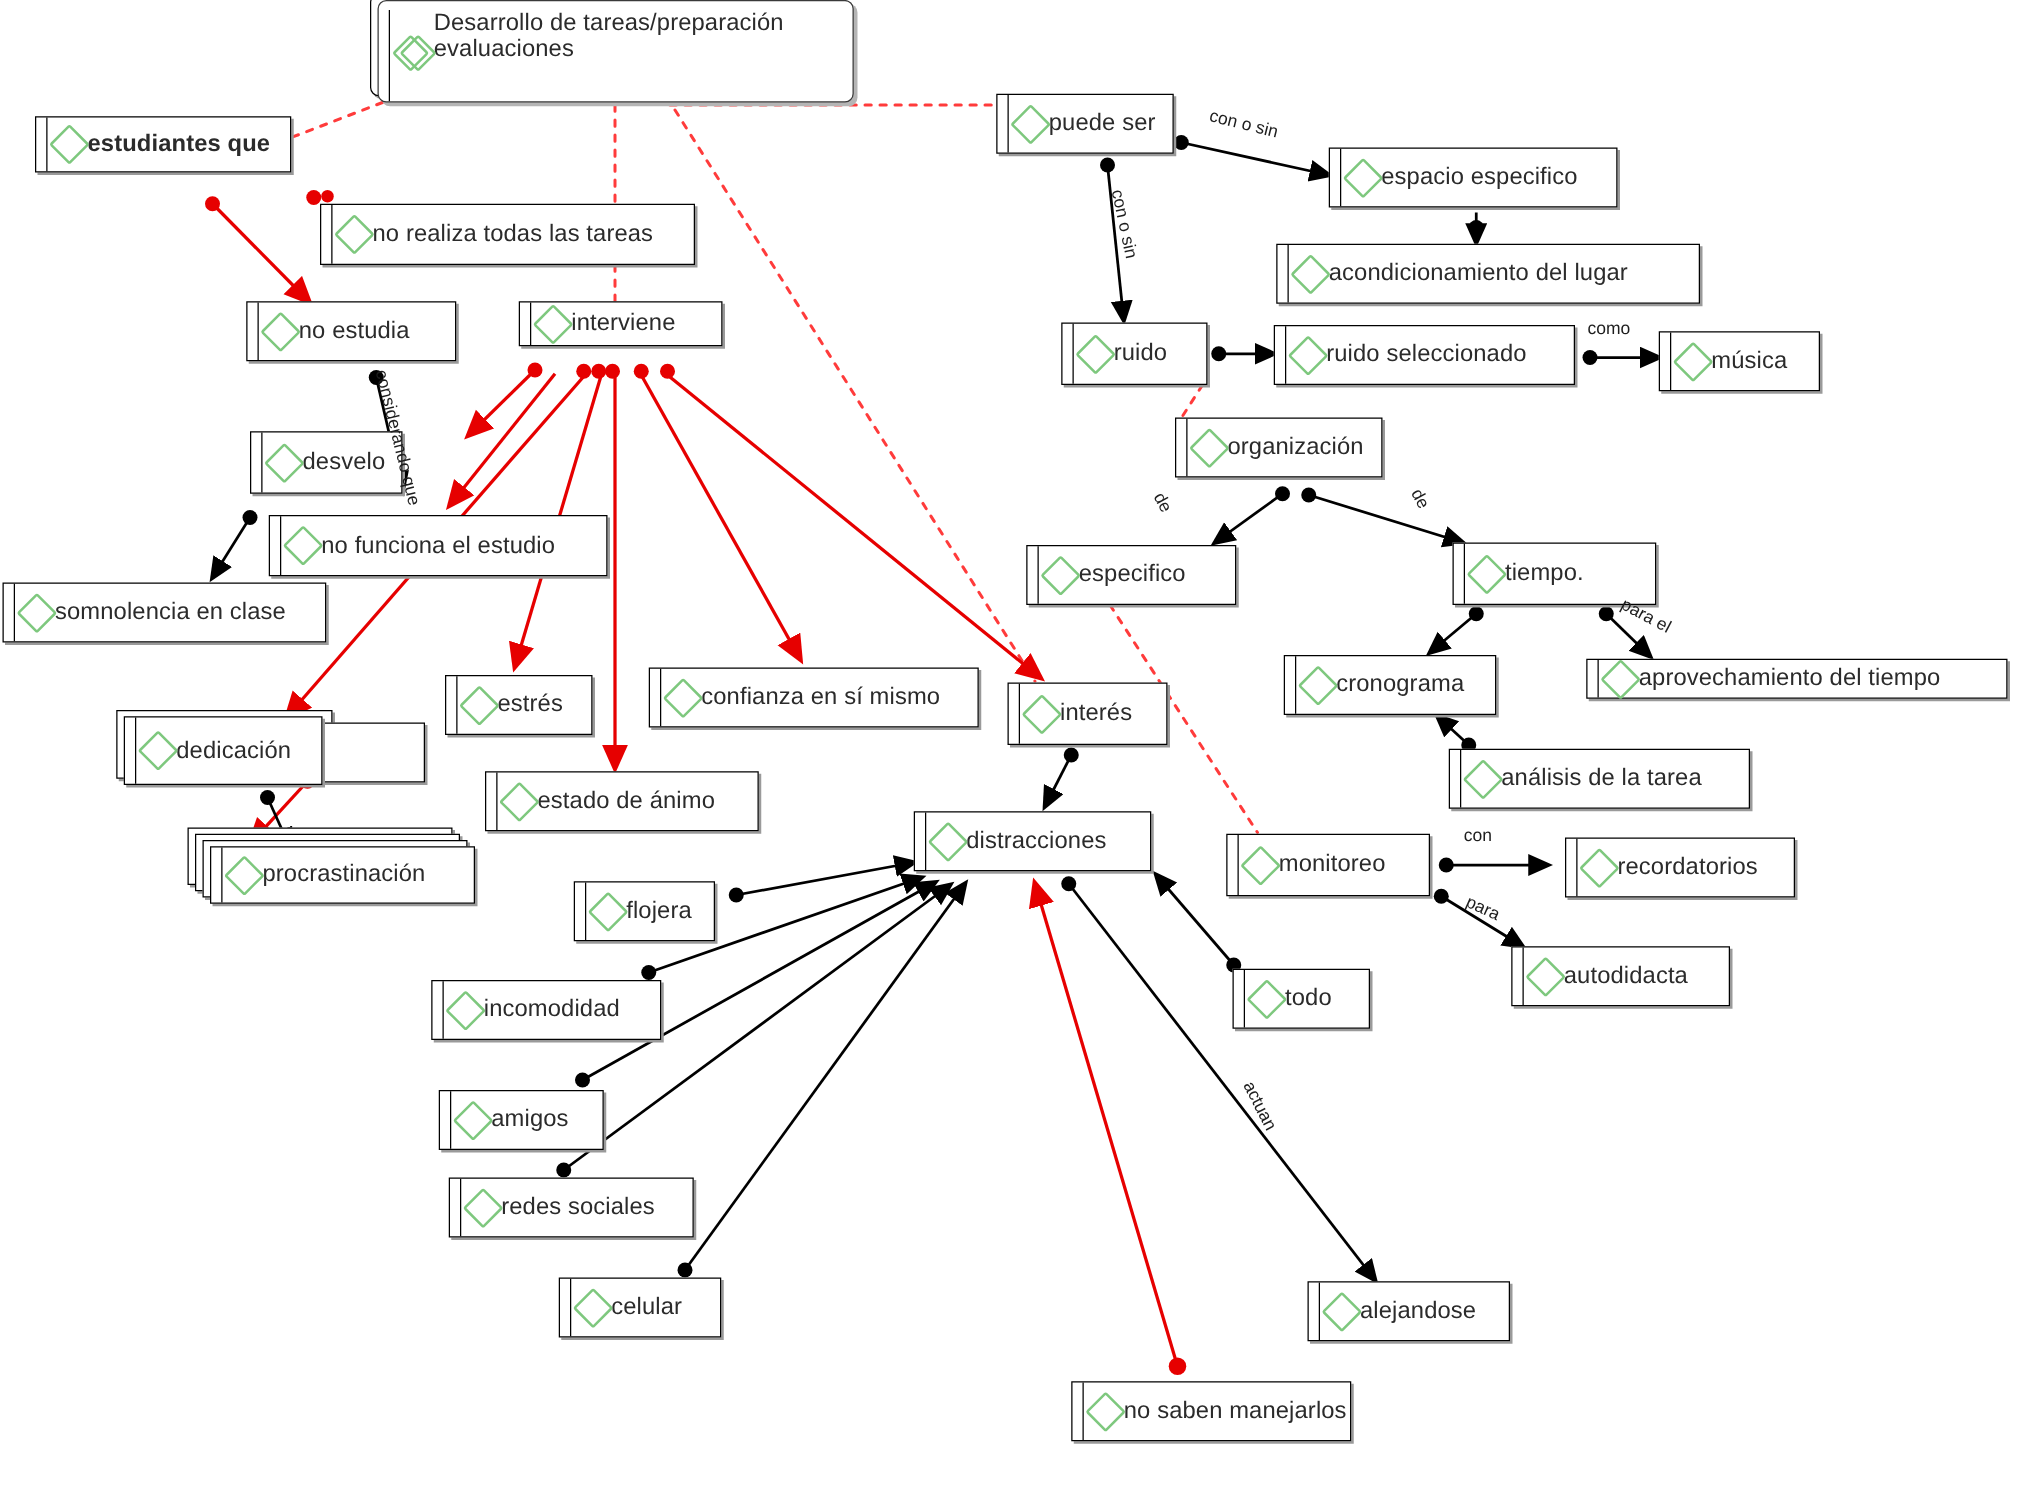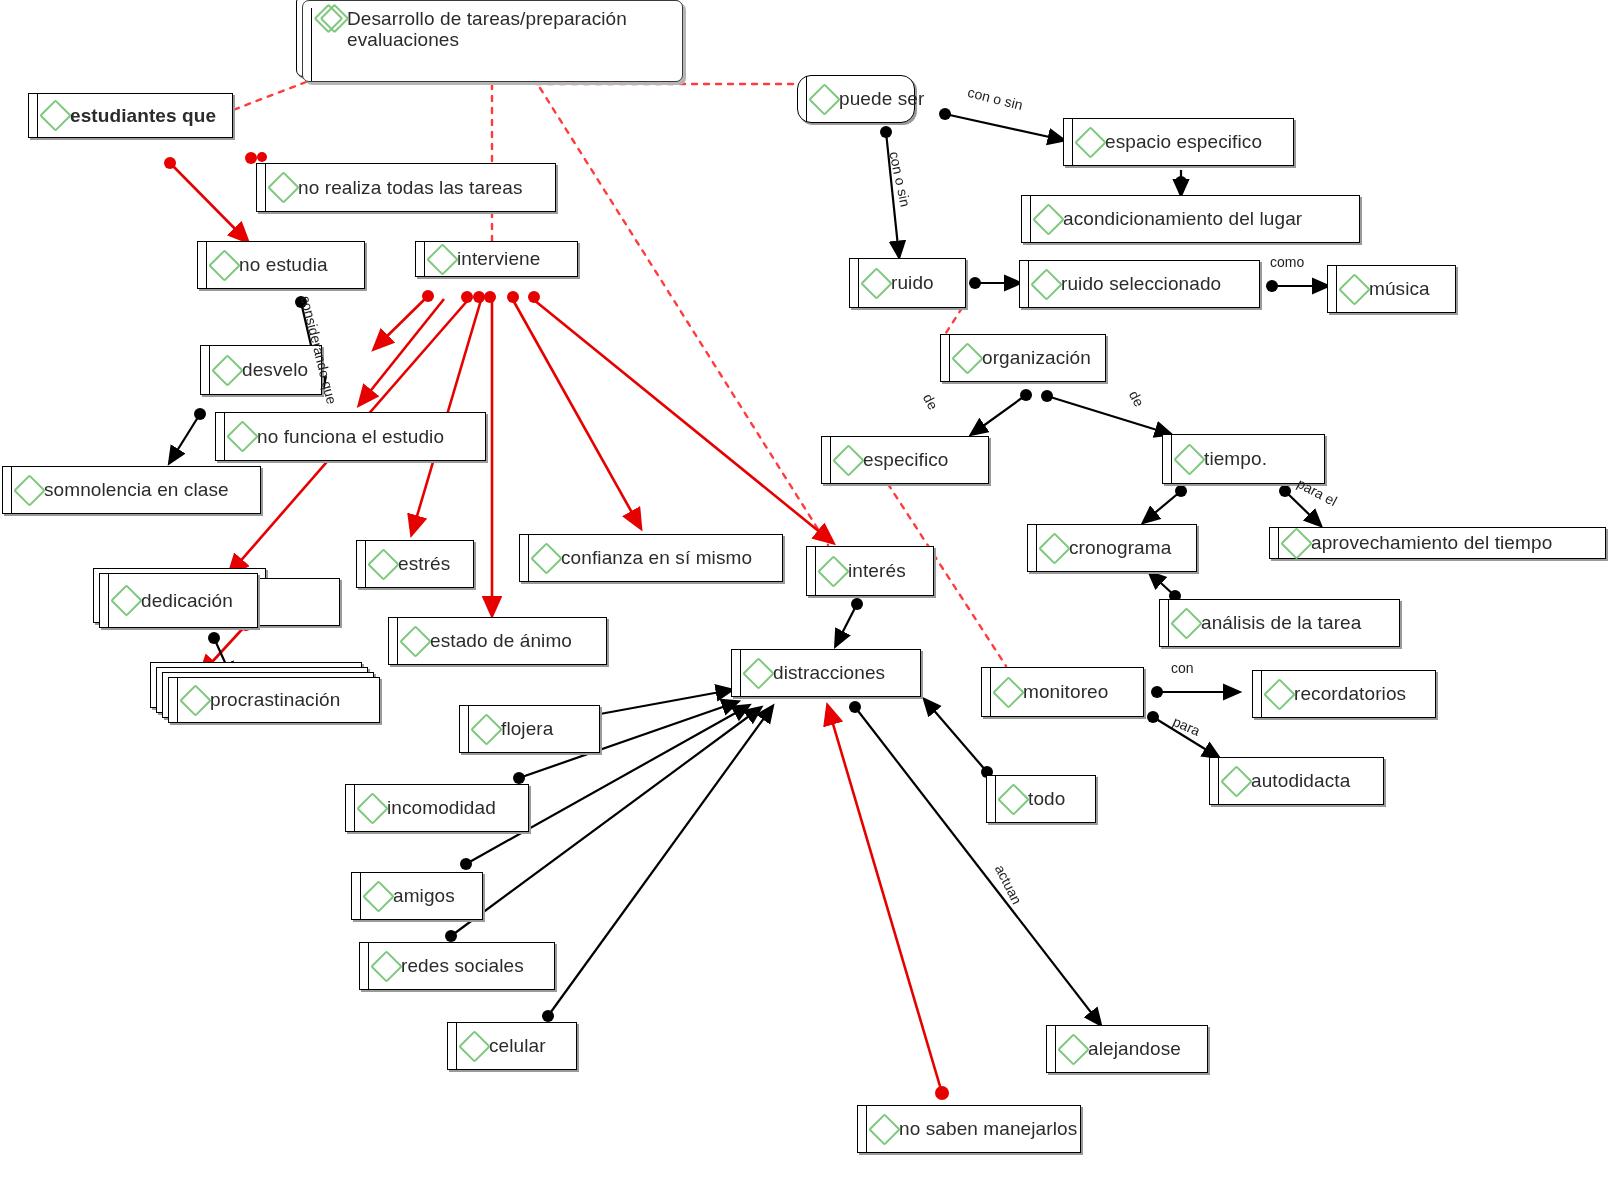--- a/index.html
+++ b/index.html
@@ -62,21 +62,21 @@
   .dia2::after{left:6px;}
 
   
   .node.root{
     border-radius:7px;
     border:1.6px solid #3a3a3a;
     box-shadow:3px 3px 0 0 #b5b5b5;
     align-items:flex-start;
     padding-top:7px;
   }
-  .node.root .body{align-items:flex-start;}
+  .node.root .body{align-items:flex-end;}
   .node.root .lbl{white-space:normal;}
 
   
   .stack{
     position:absolute;
     box-sizing:border-box;
     background:#ffffff;
     border:1.5px solid #000;
     box-shadow:2px 2px 0 0 #9a9a9a;
   }
@@ -322,21 +322,21 @@
           <span class="lbl">procrastinación</span>
         </div>
       </div>
       <div class="node" style="left: 731px; top: 649px; width: 190px; height: 48px; z-index: 25;">
         <div class="gutter"></div>
         <div class="body">
           <span class="dia"></span>
           <span class="lbl">distracciones</span>
         </div>
       </div>
-      <div class="node" style="left: 459px; top: 705px; width: 141px; height: 48px; z-index: 26;">
+      <div class="node" style="left: 459px; top: 705px; width: 113px; height: 48px; z-index: 26;">
         <div class="gutter"></div>
         <div class="body">
           <span class="dia"></span>
           <span class="lbl">flojera</span>
         </div>
       </div>
       <div class="node" style="left: 345px; top: 784px; width: 184px; height: 48px; z-index: 27;">
         <div class="gutter"></div>
         <div class="body">
           <span class="dia"></span>
@@ -378,21 +378,21 @@
           <span class="lbl">alejandose</span>
         </div>
       </div>
       <div class="node" style="left: 857px; top: 1105px; width: 224px; height: 48px; z-index: 33;">
         <div class="gutter"></div>
         <div class="body">
           <span class="dia"></span>
           <span class="lbl">no saben manejarlos</span>
         </div>
       </div>
-      <div class="node" style="left: 797px; top: 75px; width: 118px; height: 48px; z-index: 34; border-radius: 14px;">
+      <div class="node" style="left: 797px; top: 75px; width: 142px; height: 48px; z-index: 34;">
         <div class="gutter"></div>
         <div class="body">
           <span class="dia"></span>
           <span class="lbl">puede ser</span>
         </div>
       </div>
       <div class="node" style="left: 1063px; top: 118px; width: 231px; height: 48px; z-index: 35;">
         <div class="gutter"></div>
         <div class="body">
           <span class="dia"></span>

